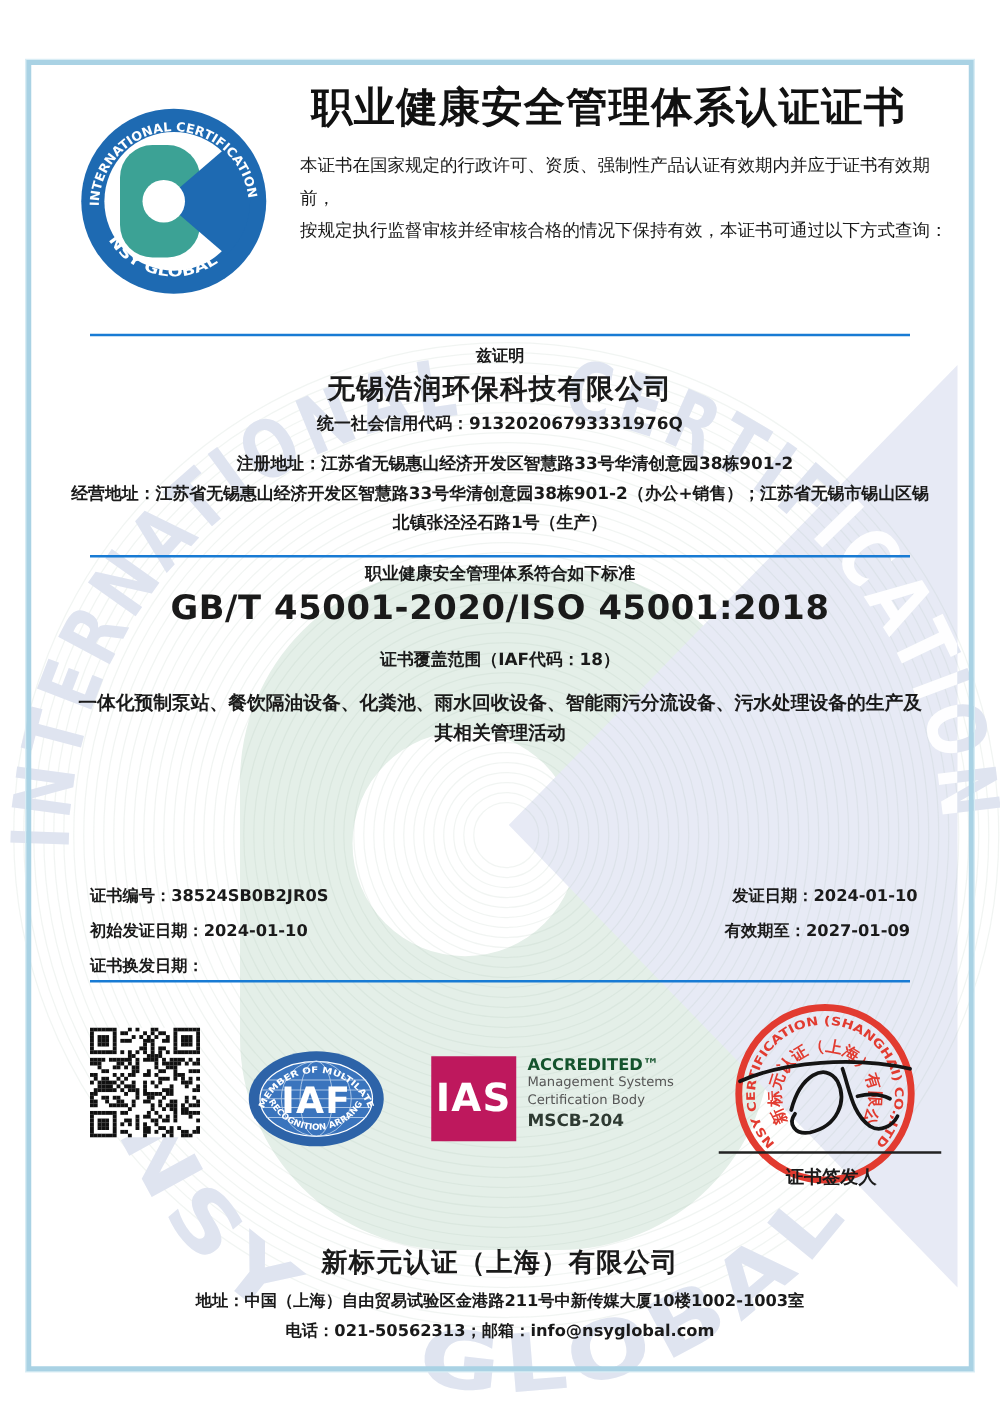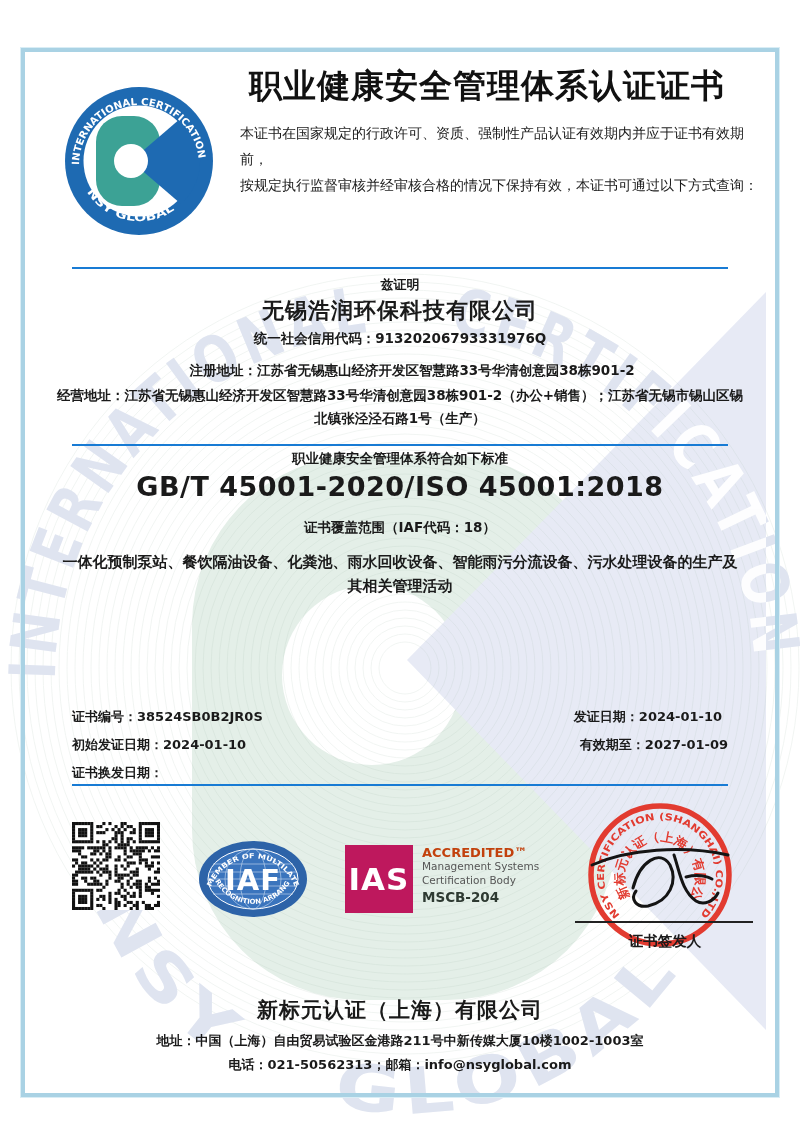--- a/index.html
+++ b/index.html
@@ -15,21 +15,21 @@
   .qlist{font-size:14px;line-height:27px;font-weight:500;}
   .small-label{font-size:13.5px;font-weight:600;}
   .company{font-size:22px;font-weight:700;letter-spacing:1px;}
   .std-code{font-size:27px;font-weight:700;letter-spacing:.5px;}
   .scope{font-size:15px;font-weight:600;line-height:1.6;}
   .field{font-size:13px;font-weight:600;}
   .footer-name{font-size:21px;font-weight:700;letter-spacing:1px;}
   .footer-line{font-size:13px;font-weight:600;}
   .ias{display:flex;align-items:flex-start;gap:9px;}
   .ias-box{width:68px;height:68px;background:#be185d;color:#fff;display:flex;align-items:center;justify-content:center;font-size:31px;font-weight:700;letter-spacing:1px;}
-  .ias-l1{font-size:13px;font-weight:700;color:#c2410c;}
+  .ias-l1{font-size:13px;font-weight:700;color:#14532d;}
   .ias-l2,.ias-l3{font-size:10.5px;color:#555;line-height:1.3;}
   .ias-l4{font-size:13.5px;font-weight:700;color:#2e3a32;margin-top:2px;}
   .wm-ringtext{font-size:64px;font-weight:700;letter-spacing:6px;word-spacing:70px;}
   .sig-line{position:absolute;left:575px;top:921px;width:178px;height:2px;background:#222;z-index:4;}
   .signer{font-size:14.5px;font-weight:600;}
 </style>
 </head>
 <body>
 
 <div class="page">
@@ -143,21 +143,21 @@
   <div class="divider" style="top:444px;"></div>
 
   <div class="abs ctr small-label" style="left:70px;top:450px;width:660px;">职业健康安全管理体系符合如下标准</div>
   <div class="abs ctr std-code" style="left:70px;top:471px;width:660px;">GB/T 45001-2020/ISO 45001:2018</div>
   <div class="abs ctr small-label" style="left:70px;top:519px;width:660px;">证书覆盖范围（IAF代码：18）</div>
   <div class="abs ctr scope" style="left:60px;top:550px;width:680px;">一体化预制泵站、餐饮隔油设备、化粪池、雨水回收设备、智能雨污分流设备、污水处理设备的生产及其相关管理活动</div>
 
   <div class="abs field" style="left:72px;top:708px;">证书编号：38524SB0B2JR0S</div>
   <div class="abs field" style="left:72px;top:736px;">初始发证日期：2024-01-10</div>
   <div class="abs field" style="left:72px;top:764px;">证书换发日期：</div>
-  <div class="abs field" style="right:78px;top:708px;text-align:right;margin-left:36px;">发证日期：2024-01-10</div>
+  <div class="abs field" style="right:66px;top:708px;text-align:right;margin-left:36px;">发证日期：2024-01-10</div>
   <div class="abs field" style="right:72px;top:736px;">有效期至：2027-01-09</div>
 
   <div class="divider" style="top:784px;"></div>
 
   <svg class="abs" style="left:72px;top:822px;" width="88" height="88" viewBox="0 0 29 29">
     <rect x="0" y="0" width="29" height="29" fill="#ffffff"></rect>
     <g id="qrmods" fill="#111111">
         <rect x="0" y="0" width="1.02" height="1.02"></rect>
         <rect x="1" y="0" width="1.02" height="1.02"></rect>
         <rect x="2" y="0" width="1.02" height="1.02"></rect>

